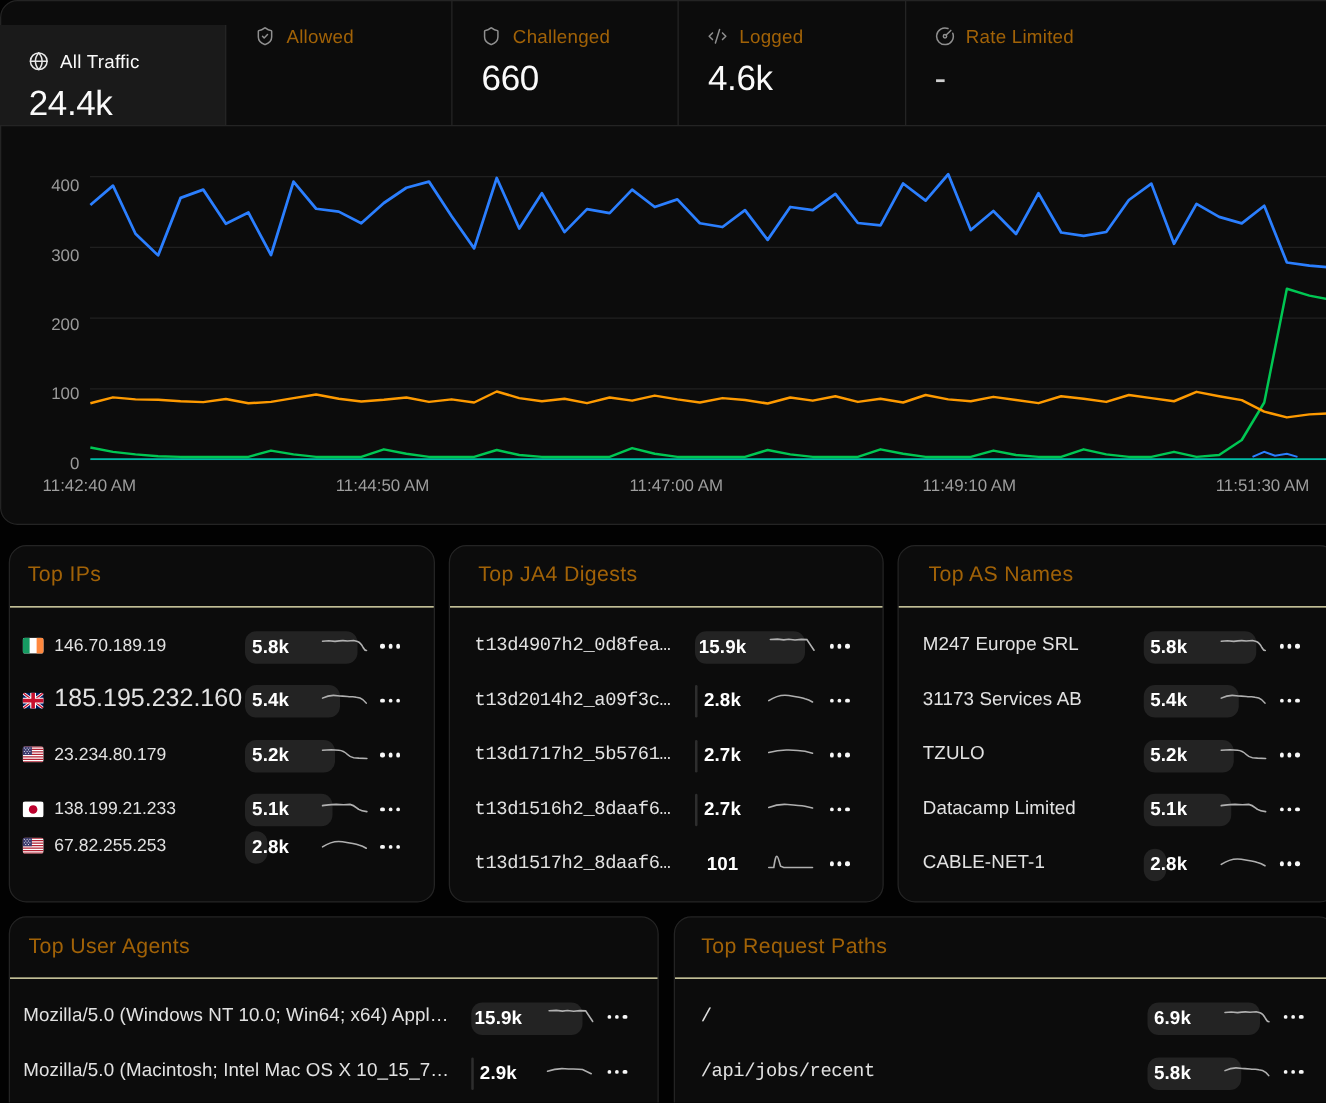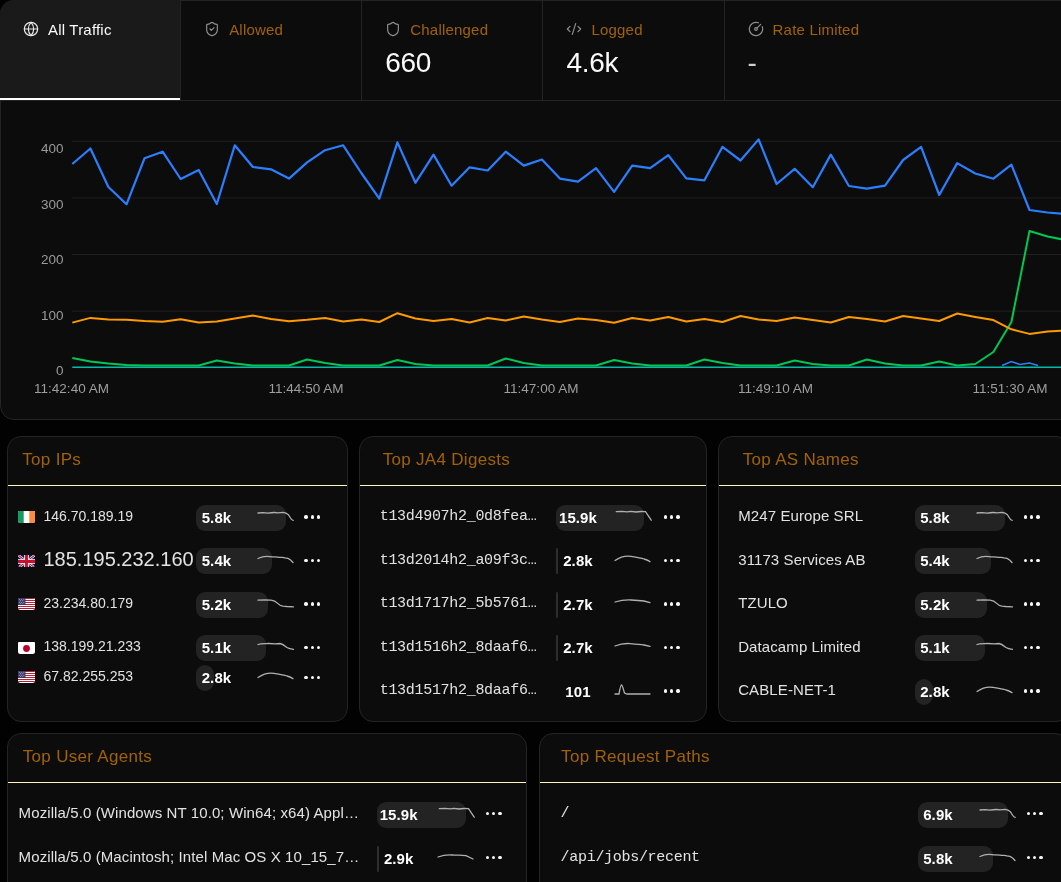--- a/index.html
+++ b/index.html
@@ -4,21 +4,21 @@
 <style>
 * { margin:0; padding:0; box-sizing:border-box; -webkit-font-smoothing:antialiased; }
 html,body { width:1061px; height:882px; background:#020202; overflow:hidden;
   font-family:"Liberation Sans", sans-serif; }
 body { position:relative; }
 .panel { position:absolute; left:0; top:0; width:1087px; height:420px;
   background:#0c0c0c; border:1px solid #242424; border-radius:14px; }
 .tabs { position:absolute; left:0; top:0; width:1087px; height:100px; display:flex; border-radius:14px 14px 0 0; overflow:hidden; }
 .tab { width:181.15px; height:100px; border-right:1px solid #242424; padding:16px 0 0 23px; position:relative; }
 .tab:last-child { border-right:none; }
-.tab.active { background:#1a1a1a; }
+.tab.active { background:#1a1a1a;margin-top:20px; }
 .tab.active:after { content:""; position:absolute; left:0; right:0; bottom:0; height:2.5px; background:#fff; }
 .tlabel { display:flex; align-items:center; gap:9px; height:26px; color:#a16207; font-size:15px; font-weight:500; letter-spacing:.2px;}
 .tab.active .tlabel { color:#fafafa; }
 .tlabel svg { flex:0 0 auto; }
 .tval { margin-top:5px; font-size:28px; font-weight:500; color:#fafafa; letter-spacing:-.3px;}
 .tabline { position:absolute; left:0; top:100px; width:1087px; height:1px; background:#242424; }
 .card { position:absolute; background:#0c0c0c; border:1px solid #242424; border-radius:14px; }
 .chead { height:49px; line-height:46px; padding-left:14px; color:#a16207; font-size:17px; font-weight:500;
   border-bottom:1px solid #fef9c3; letter-spacing:.3px;}
 .row { position:absolute; height:44px; display:flex; align-items:center; }
@@ -38,20 +38,21 @@
 <div class="tabs">
   <div class="tab active">
     <div class="tlabel">
         <svg width="16" height="16" viewBox="0 0 24 24" fill="none" stroke="#e8e8e8" stroke-width="1.8" stroke-linecap="round" stroke-linejoin="round">
           <circle cx="12" cy="12" r="10"></circle>
           <path d="M12 2a14.5 14.5 0 0 0 0 20 14.5 14.5 0 0 0 0-20"></path>
           <path d="M2 12h20"></path>
         </svg>
         <span>All Traffic</span>
       </div>
+    <div class="tval">24.4k</div>
   </div>
   <div class="tab">
     <div class="tlabel">
         <svg width="16" height="16" viewBox="0 0 24 24" fill="none" stroke="#8f8f8f" stroke-width="1.8" stroke-linecap="round" stroke-linejoin="round">
           <path d="M20 13c0 5-3.5 7.5-7.66 8.95a1 1 0 0 1-.67-.01C7.5 20.5 4 18 4 13V6a1 1 0 0 1 1-1c2 0 4.5-1.2 6.24-2.72a1.17 1.17 0 0 1 1.52 0C14.51 3.81 17 5 19 5a1 1 0 0 1 1 1z"></path>
           <path d="m9 12 2 2 4-4"></path>
         </svg>
         <span>Allowed</span>
       </div>
   </div>

